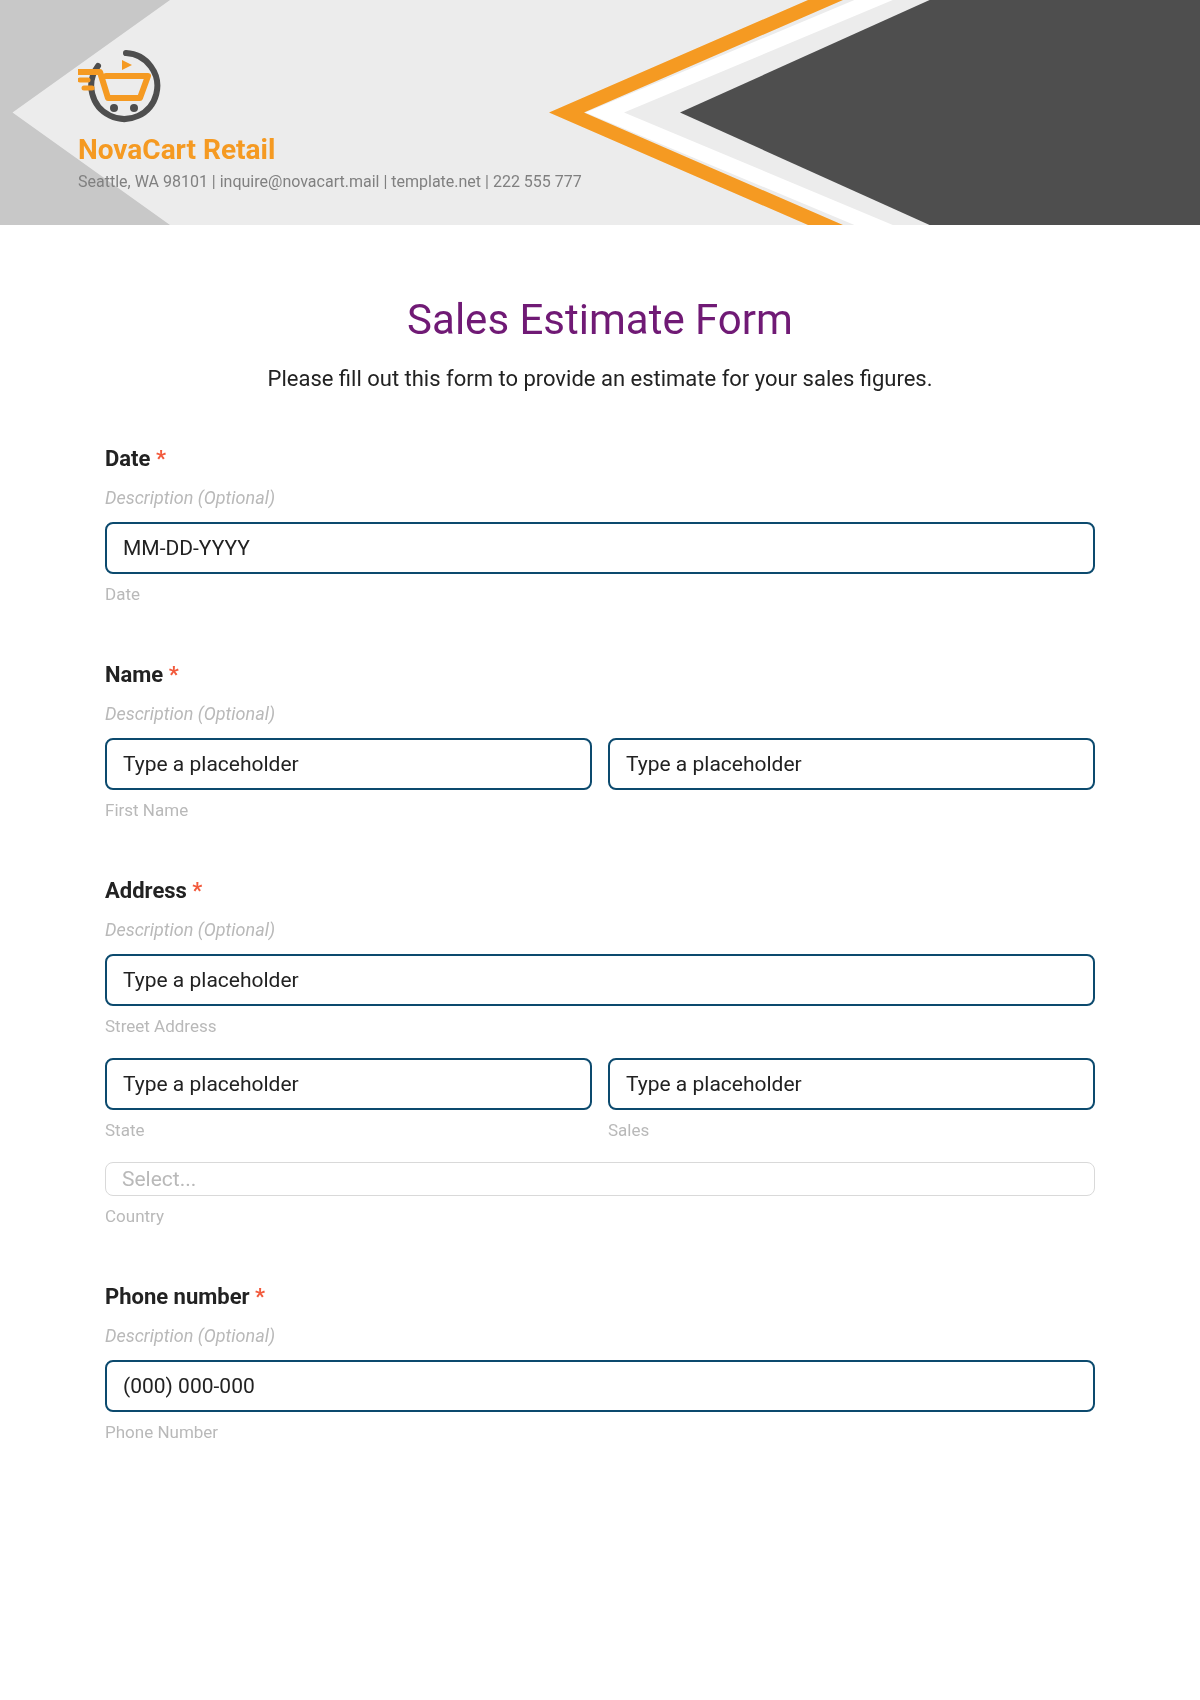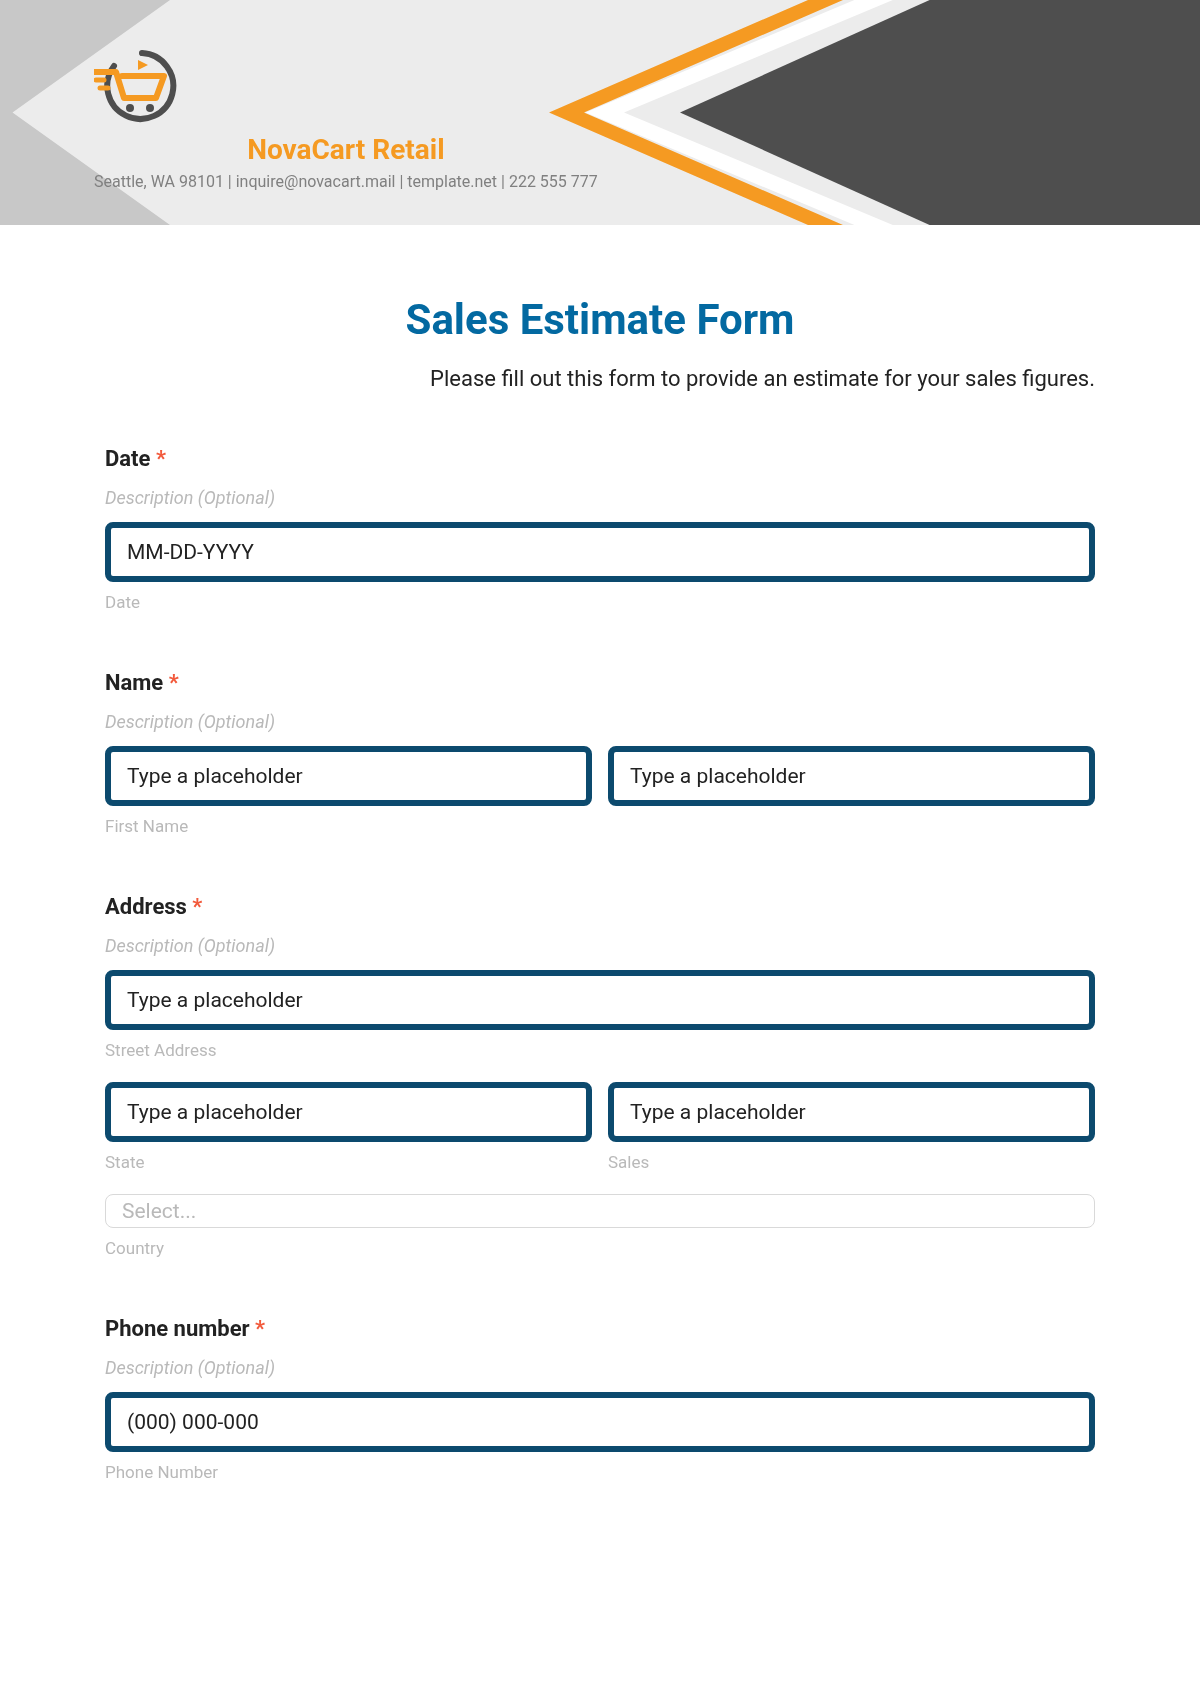--- a/index.html
+++ b/index.html
@@ -45,23 +45,22 @@
   z-index: -1;
 }
 .shape-leftgray {
   left: -180px; top: 0;
   width: 350px; height: 225px;
   background: #c8c8c8;
   clip-path: polygon(0 0, 100% 0, 55% 50%, 100% 100%, 0 100%);
 }
 .brand {
   position: absolute;
-  left: 94px; top: 48px;
+  left: 78px; top: 48px;
   z-index: 5;
-  text-align: center;
 }
 .logo {
   width: 95px; height: 75px;
   position: relative;
 }
 .brand-name {
   color: #f59a22;
   font-size: 28px;
   font-weight: 700;
   margin-top: 10px;
@@ -70,25 +69,25 @@
   color: #808080;
   font-size: 16px;
   margin-top: 6px;
 }
 .content {
   padding: 70px 105px 40px 105px;
 }
 .page-title {
   text-align: center;
   font-size: 42px;
-  font-weight: 700;
-  color: #0369a1;
+  font-weight: 400;
+  color: #701a75;
 }
 .page-desc {
-  text-align: right;
+  text-align: center;
   font-size: 22px;
   color: #222;
   margin-top: 22px;
   margin-bottom: 55px;
 }
 .field-group { margin-bottom: 58px; }
 .field-label {
   font-size: 22px;
   font-weight: 700;
   color: #222;
@@ -96,21 +95,21 @@
 .required { color: #f25a3c; font-weight: 700; }
 .field-desc {
   color: #b9b9b9;
   font-style: italic;
   font-size: 18px;
   margin-top: 16px;
   margin-bottom: 14px;
 }
 .input {
   width: 100%;
-  border: 6px solid #0c4a6e;
+  border: 2px solid #0c4a6e;
   border-radius: 8px;
   padding: 12px 16px;
   font-size: 21px;
   color: #222;
   background: #fff;
   font-family: inherit;
 }
 .input::placeholder { color: #222; }
 .sub-label {
   color: #b9b9b9;

